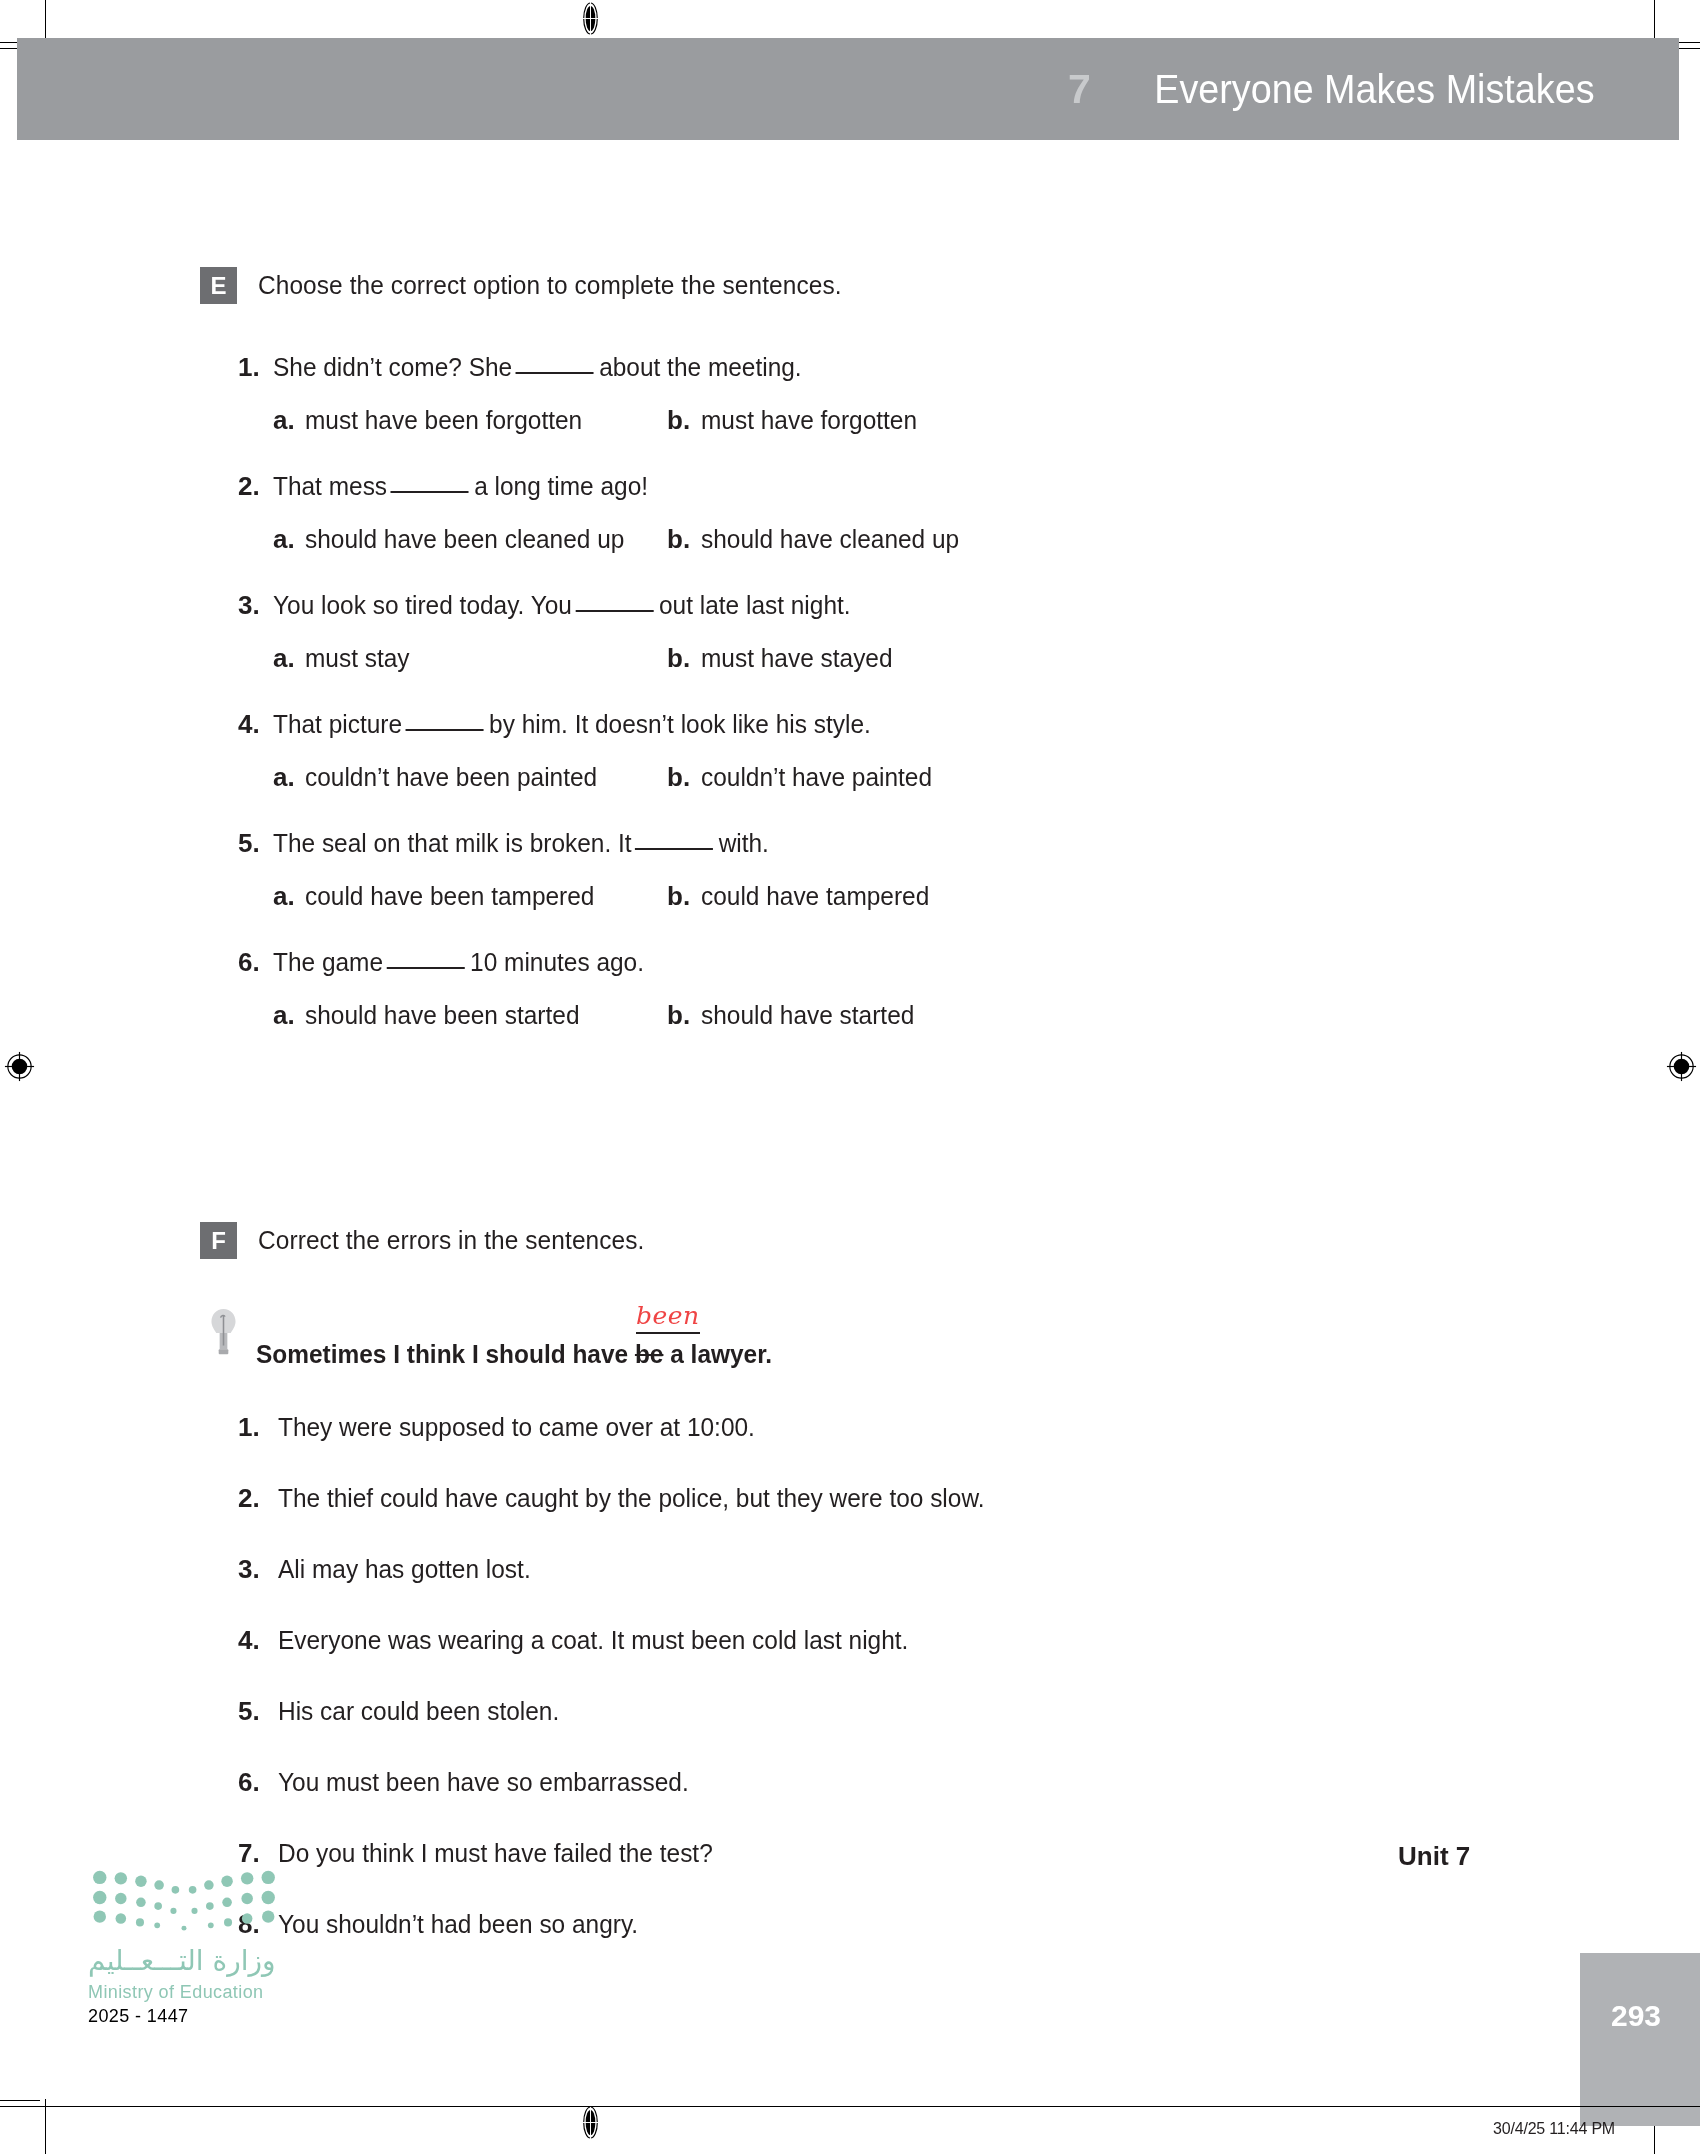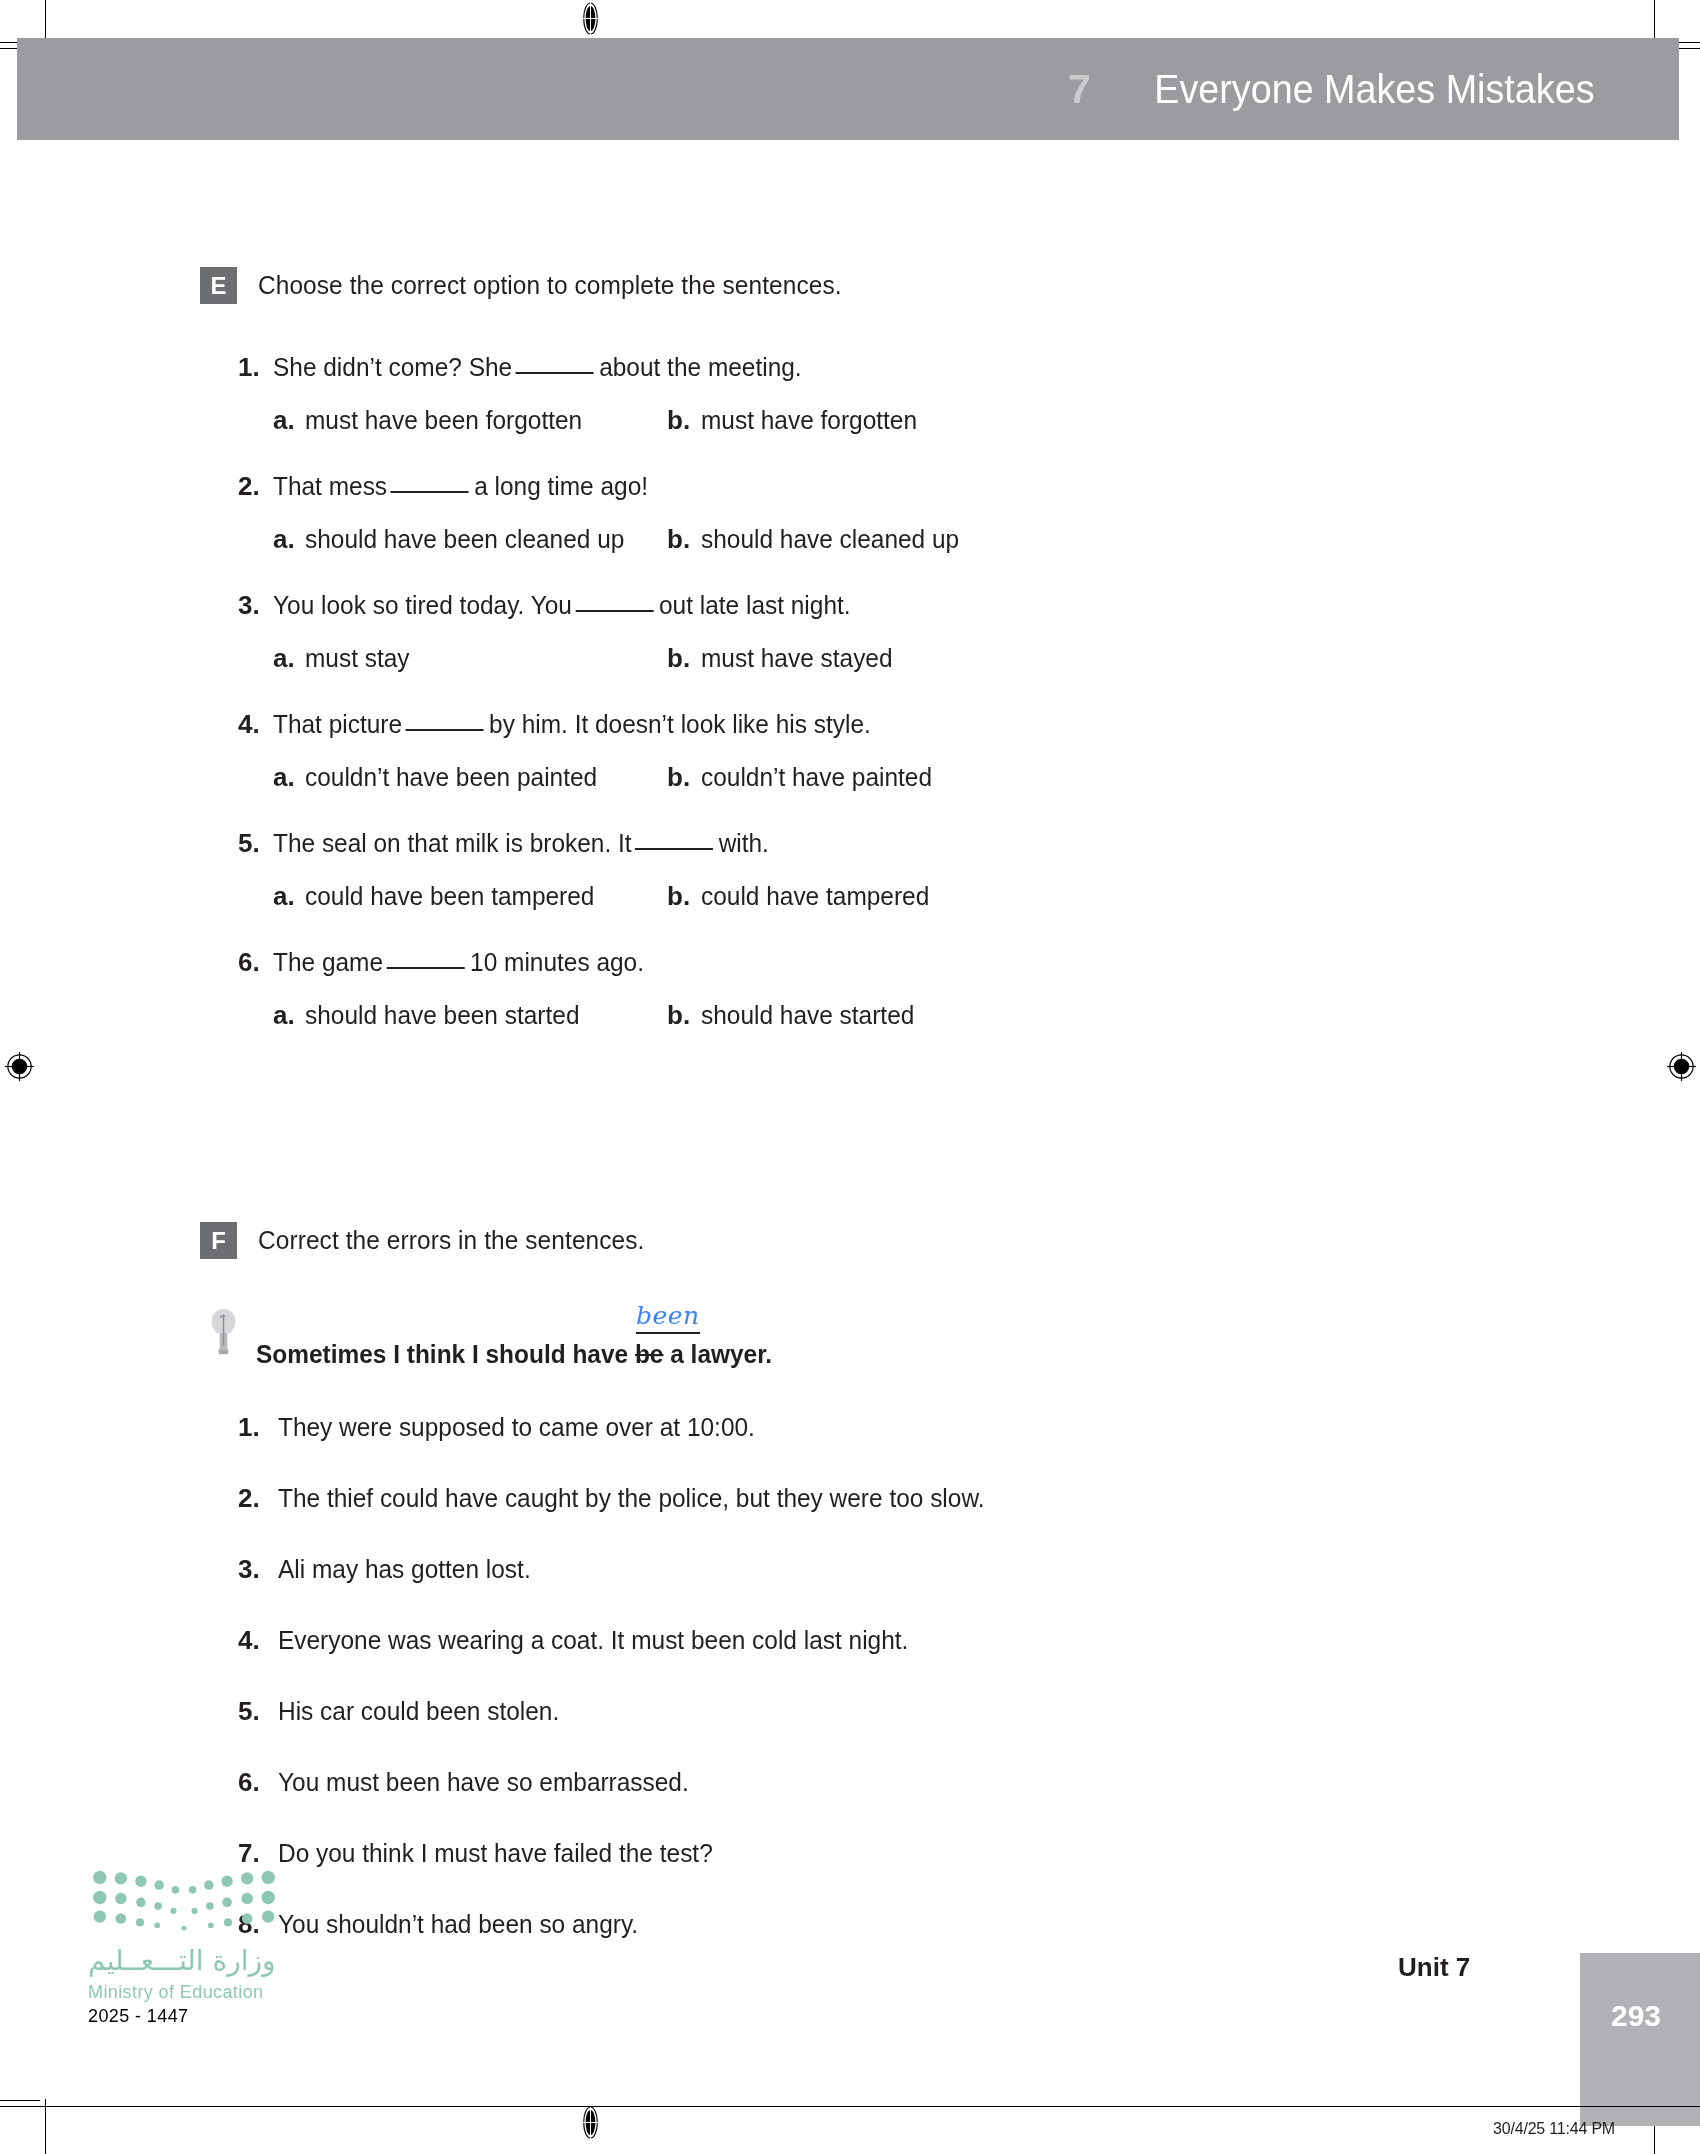--- a/index.html
+++ b/index.html
@@ -165,21 +165,21 @@
     transform-origin: left center;
   }
   .strike { text-decoration: line-through; text-decoration-thickness: 1.9px; }
   .correction {
     position: absolute;
     left: 636px;
     top: 3.8px;
     font-size: 25px;
     font-style: italic;
     font-weight: 400;
-    color: #3b82f6;
+    color: #ef4444;
     font-family: "DejaVu Serif", serif;
     border-bottom: 2.4px solid #231f20;
     padding-bottom: 1.9px;
     letter-spacing: 0.5px;
   }
 
   
   .err-list { margin-top: 44px; padding-left: 238px; }
   .err-item { display: flex; align-items: baseline; margin-bottom: 40px; font-size: 26px; color: #231f20; }
   .err-num {
@@ -220,21 +220,21 @@
     font-size: 18px;
     color: #000000;
     font-family: "Liberation Sans", sans-serif;
     letter-spacing: 0.4px;
   }
 
   
   .page-foot {
     position: absolute;
     left: 1398px;
-    top: 1952px;
+    top: 1841px;
     display: flex;
     align-items: flex-end;
   }
   .unit-label {
     font-size: 26px;
     font-weight: 700;
     color: #231f20;
     font-family: "Liberation Sans", sans-serif;
     margin-right: 35px;
   }

